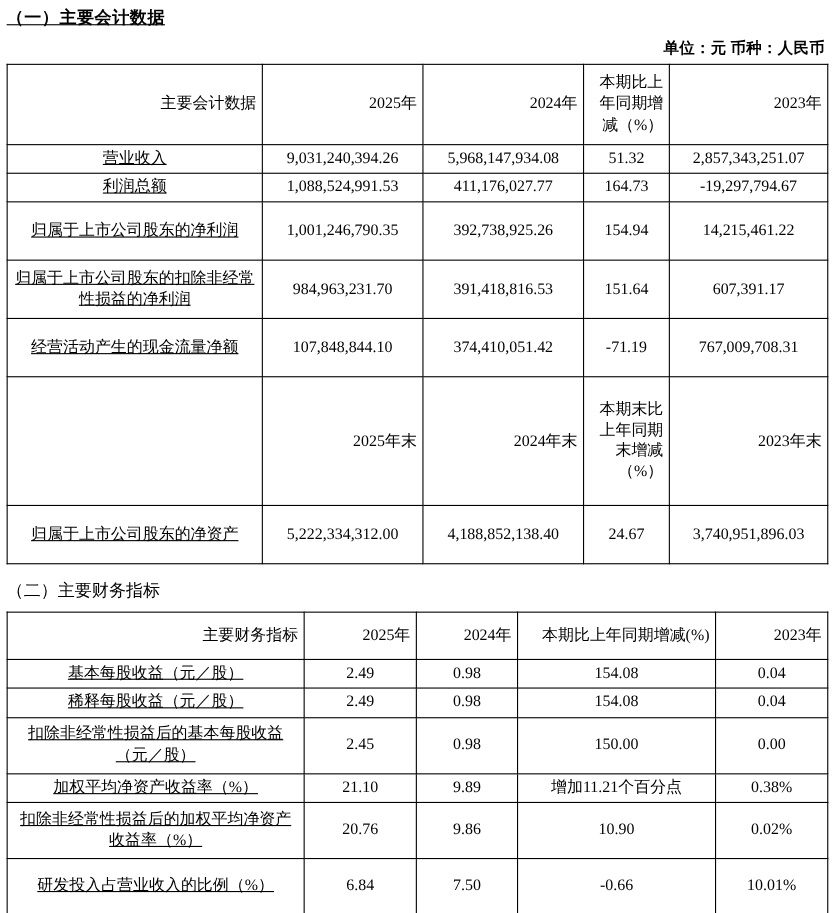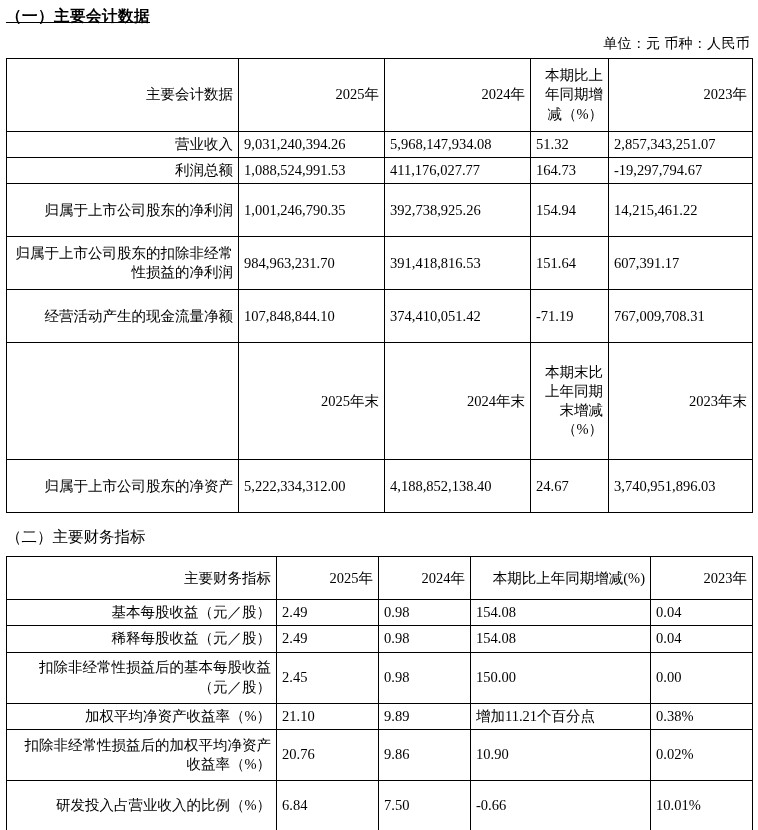--- a/index.html
+++ b/index.html
@@ -26,36 +26,37 @@
     font-size: 15.5px;
     margin: 2px 0 8px 0;
     letter-spacing: 0.5px;
     text-decoration: underline;
   }
   .unit-line {
     text-align: right;
     font-size: 14px;
     margin: 0 2px 5px 0;
     letter-spacing: 0.3px;
+    font-weight: bold;
   }
   table {
     border-collapse: collapse;
     width: 746px;
     table-layout: fixed;
   }
   table td, table th {
     border: 1px solid #000000;
     padding: 3px 5px;
     font-weight: normal;
     font-size: 14.5px;
     line-height: 1.32;
     vertical-align: middle;
   }
-  .rgt { text-align: left; }
-  .lft { text-align: right; }
+  .rgt { text-align: center; }
+  .lft { text-align: center; text-decoration: underline; }
   .hdr-cell { text-align: right; }
   .tall { height: 60px; margin-left: 32px; }
   .section2 {
     margin-top: 14px;
   }
   .sub-head {
     font-weight: normal;
     font-size: 15.5px;
     margin: 0 0 8px 0;
   }

